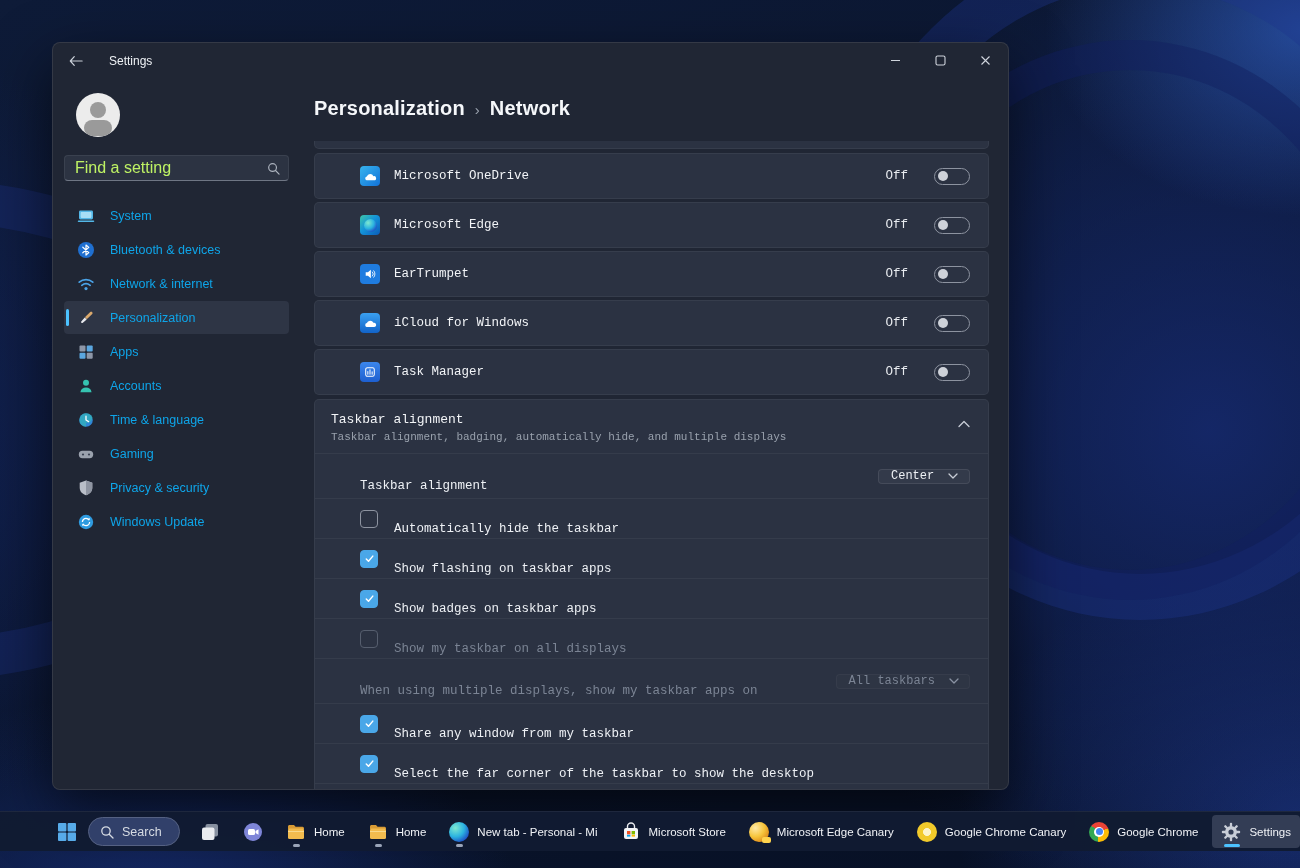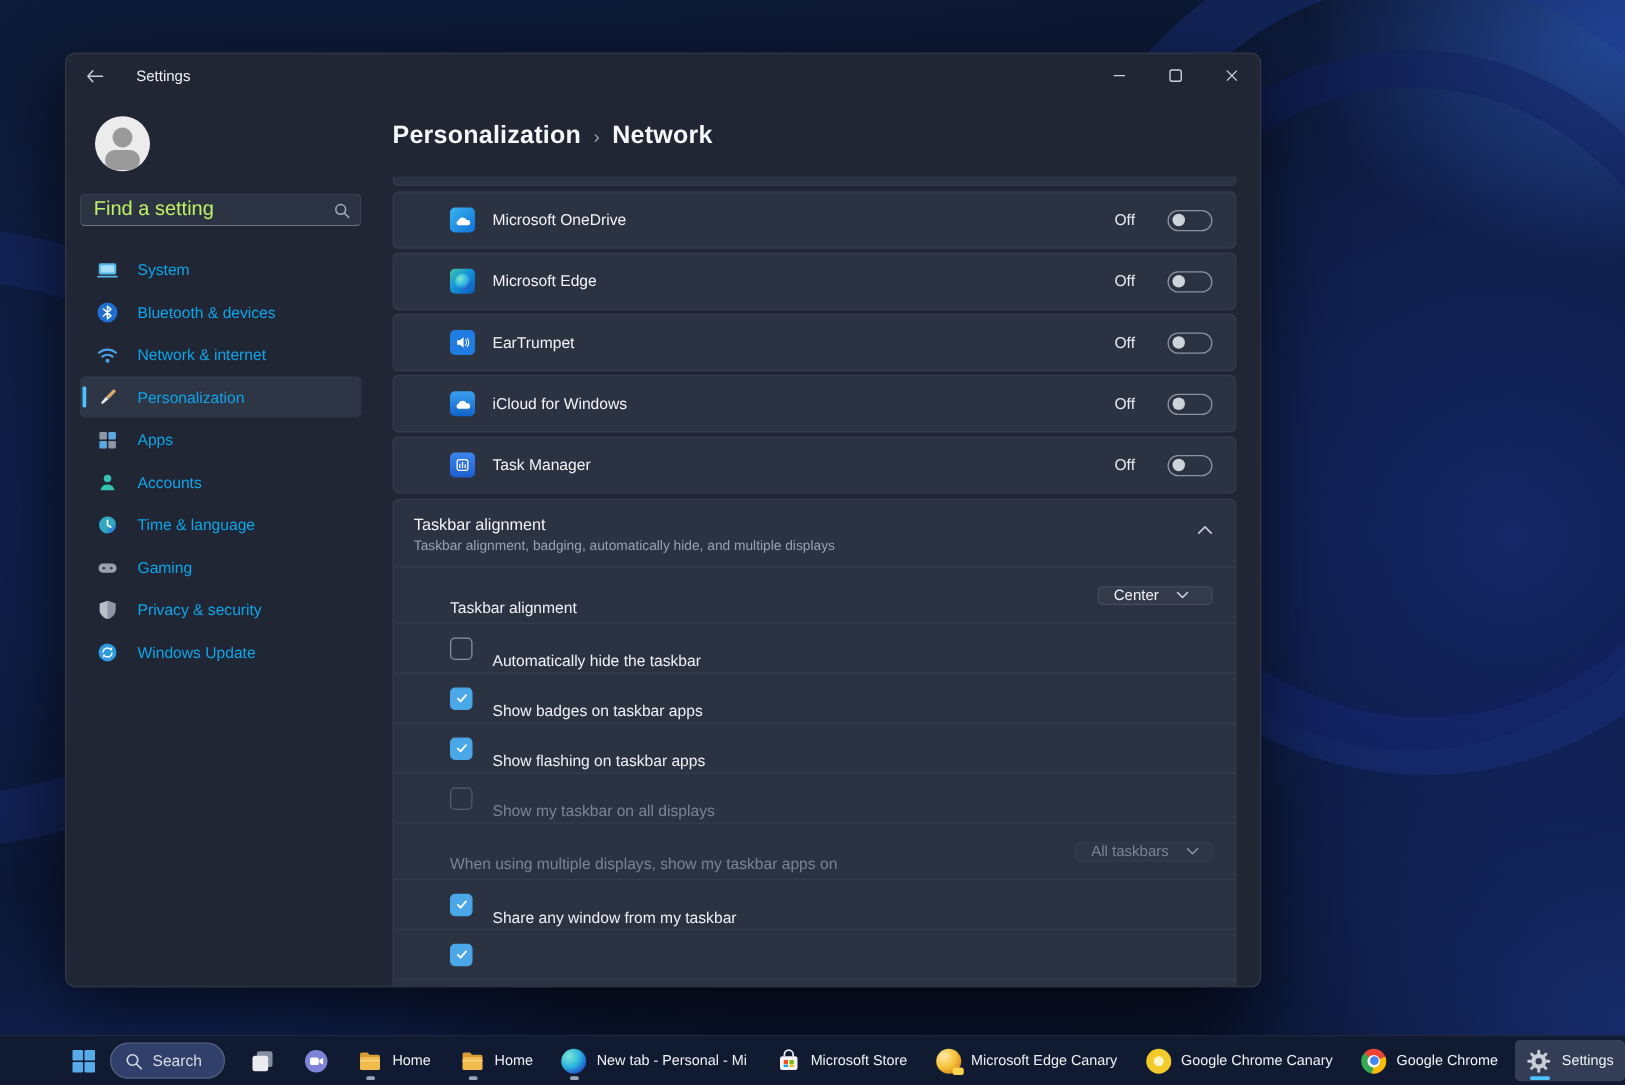--- a/index.html
+++ b/index.html
@@ -48,21 +48,21 @@
   .nav-item .lbl { font-size:12.5px; color:#0ea5e9; }
   .nav-item.selected { background:#2e3545; }
   .nav-item.selected::before { content:""; position:absolute; left:2px; top:8px; width:3px; height:17px; border-radius:2px; background:#4cc2ff; }
   .nav-ic { width:18px; height:18px; flex:0 0 18px; }
 
   
   .main { position:absolute; left:250px; right:0; top:36px; bottom:0; overflow:hidden; }
   .crumbs { display:flex; align-items:center; gap:10px; padding:18px 0 0 11px; }
   .crumb { font-size:20px; font-weight:700; color:#f5f7fa; letter-spacing:.2px; }
   .crumb-sep { font-size:15px; color:#9aa2ae; padding-top:2px; }
-  .scroll { position:absolute; left:11px; right:19px; top:62px; bottom:0; }
+  .scroll { position:absolute; left:11px; right:19px; top:62px; bottom:0;font-family:Liberation Mono, monospace; }
   .sliver { height:8px; background:#2b3242; border:1px solid rgba(255,255,255,.055); border-top:none; border-radius:0 0 5px 5px; margin-bottom:4px; }
   .card {
     background:#2b3242; border:1px solid rgba(255,255,255,.055); border-radius:5px;
   }
   .app-row { height:46px; margin-bottom:3px; display:flex; align-items:center; padding:0 18px 0 45px; gap:14px; }
   .app-ic { width:20px; height:20px; border-radius:4px; flex:0 0 20px; display:flex; align-items:center; justify-content:center; }
   .app-lbl { font-size:12.5px; color:#f2f4f7; flex:1; }
   .off-lbl { font-size:12.5px; color:#e8ebef; margin-right:12px; }
   .toggle { width:36px; height:17px; border:1px solid #8d93a0; border-radius:9px; position:relative; }
   .toggle .knob { position:absolute; left:3px; top:2.5px; width:10px; height:10px; border-radius:50%; background:#ced2d9; }
@@ -82,21 +82,21 @@
   .cb.checked { background:#4aa7e8; border-color:#4aa7e8; }
   .cb.checked svg { display:block; }
   .b-row.disabled .cb { border-color:#565e6e; }
   .dropdown { min-width:92px; height:15px; background:#333a4a; border:1px solid rgba(255,255,255,.09); border-radius:4px; display:flex; align-items:center; padding:0 10px 0 12px; gap:14px; }
   .dropdown .dval { font-size:12px; color:#eef1f5; }
   .b-row.disabled .dropdown { background:#2e3544; border-color:rgba(255,255,255,.04); }
   .b-row.disabled .dropdown .dval { color:#7b8494; }
 
   
   .taskbar {
-    position:absolute; left:0; right:0; bottom:0; height:40px;
+    position:absolute; left:0; right:0; bottom:17px; height:40px;
     background:rgba(17,27,50,.97); border-top:1px solid rgba(255,255,255,.06);
     display:flex; align-items:center; padding-left:57px; gap:5px;
   }
   .tb-start { width:30px; height:30px; border-radius:4px; display:flex; align-items:center; justify-content:center; }
   .tb-search { width:170px; height:29px; border-radius:15px; background:#31406a; border:1px solid #556182; display:flex; align-items:center; padding-left:11px; gap:8px; margin:0 6px; }
   .tb-search .slbl { font-size:12.5px; color:#d6dbe3; }
   .tb-btn { height:33px; border-radius:4px; display:flex; align-items:center; padding:0 9px; gap:8px; position:relative; }
   .tb-btn .tlbl { font-size:11.5px; color:#f0f2f6; white-space:nowrap; }
   .tb-btn.active { background:#333d55; }
   .tb-btn .ind { display:none; }
@@ -342,30 +342,30 @@
           <span class="cb"></span>
           <span class="b-lbl">Automatically hide the taskbar</span>
         </div>
 
         <div class="b-row cb-row">
           <span class="cb checked">
               <svg width="11" height="11" viewBox="0 0 12 12">
                 <path d="M2.5 6.5l2.4 2.4L9.6 3.4" stroke="#fff" stroke-width="1.6" fill="none" stroke-linecap="round" stroke-linejoin="round"></path>
               </svg>
             </span>
-          <span class="b-lbl">Show badges on taskbar apps</span>
+          <span class="b-lbl">Show flashing on taskbar apps</span>
         </div>
 
         <div class="b-row cb-row">
           <span class="cb checked">
               <svg width="11" height="11" viewBox="0 0 12 12">
                 <path d="M2.5 6.5l2.4 2.4L9.6 3.4" stroke="#fff" stroke-width="1.6" fill="none" stroke-linecap="round" stroke-linejoin="round"></path>
               </svg>
             </span>
-          <span class="b-lbl">Show flashing on taskbar apps</span>
+          <span class="b-lbl">Show badges on taskbar apps</span>
         </div>
 
         <div class="b-row cb-row disabled">
           <span class="cb"></span>
           <span class="b-lbl">Show my taskbar on all displays</span>
         </div>
 
         <div class="b-row dd disabled">
           <span class="b-lbl">When using multiple displays, show my taskbar apps on</span>
           <div class="dropdown">
@@ -384,20 +384,21 @@
             </span>
           <span class="b-lbl">Share any window from my taskbar</span>
         </div>
 
         <div class="b-row cb-row">
           <span class="cb checked">
               <svg width="11" height="11" viewBox="0 0 12 12">
                 <path d="M2.5 6.5l2.4 2.4L9.6 3.4" stroke="#fff" stroke-width="1.6" fill="none" stroke-linecap="round" stroke-linejoin="round"></path>
               </svg>
             </span>
+          <span class="b-lbl">Select the far corner of the taskbar to show the desktop</span>
         </div>
 
         <div class="b-row cb-row">
           
           
         </div>
       </div>
     </div>
   </div>
 </div>

